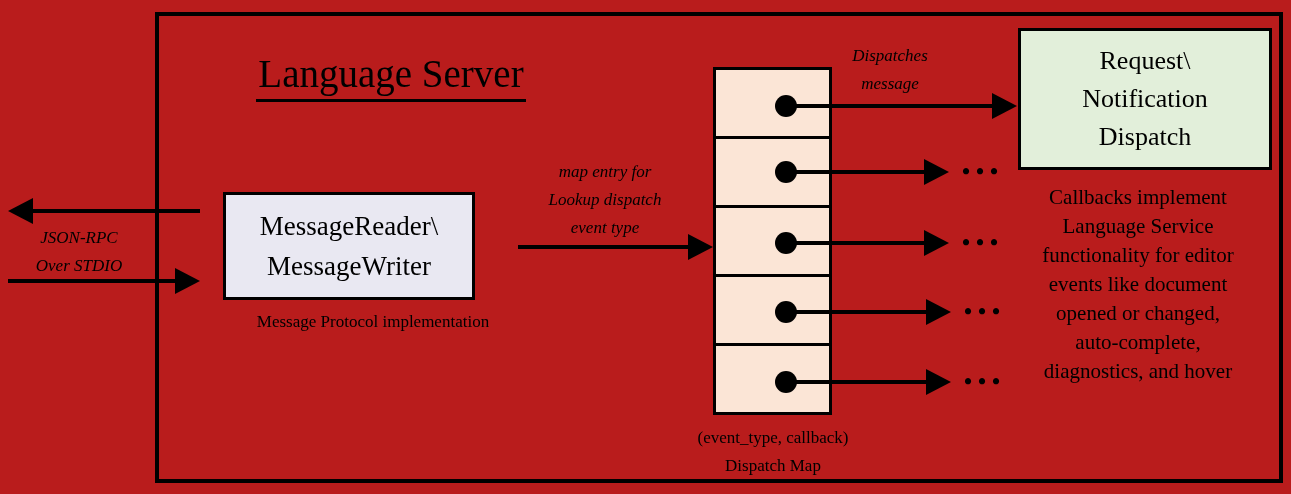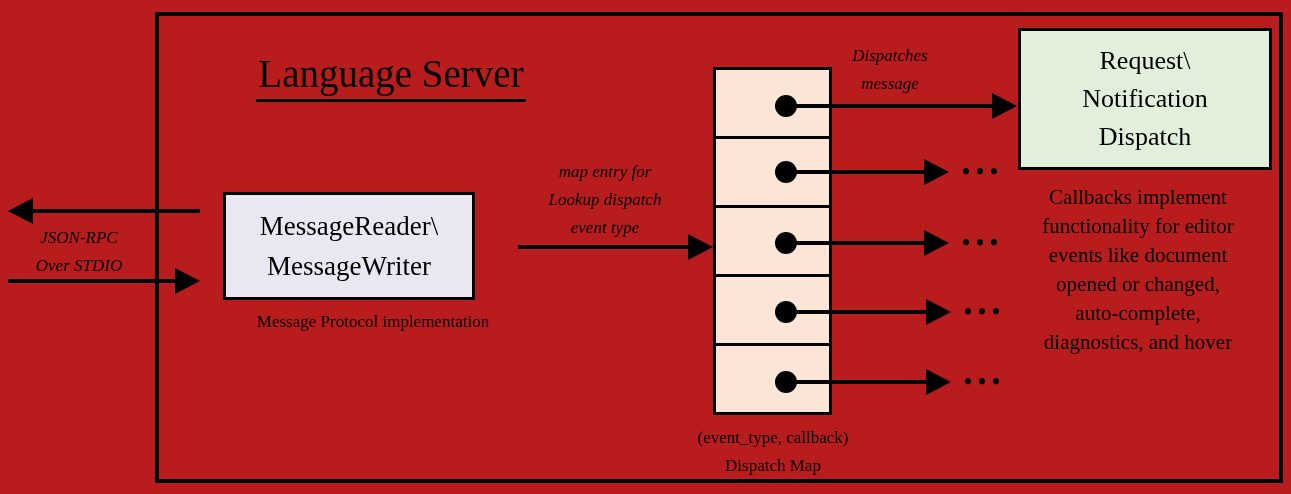--- a/index.html
+++ b/index.html
@@ -173,20 +173,21 @@
   </div>
 
   <div class="abs node callback" style="left:1018px; top:28px; width:254px; height:142px;">
     <div>Request\</div>
     <div>Notification</div>
     <div>Dispatch</div>
   </div>
 
   <div class="abs note" style="left:1008px; top:183px; width:260px;">
     <div>Callbacks implement</div>
+    <div>Language Service</div>
     <div>functionality for editor</div>
     <div>events like document</div>
     <div>opened or changed,</div>
     <div>auto-complete,</div>
     <div>diagnostics, and hover</div>
   </div>
 
 </div>
 
 </body></html>

